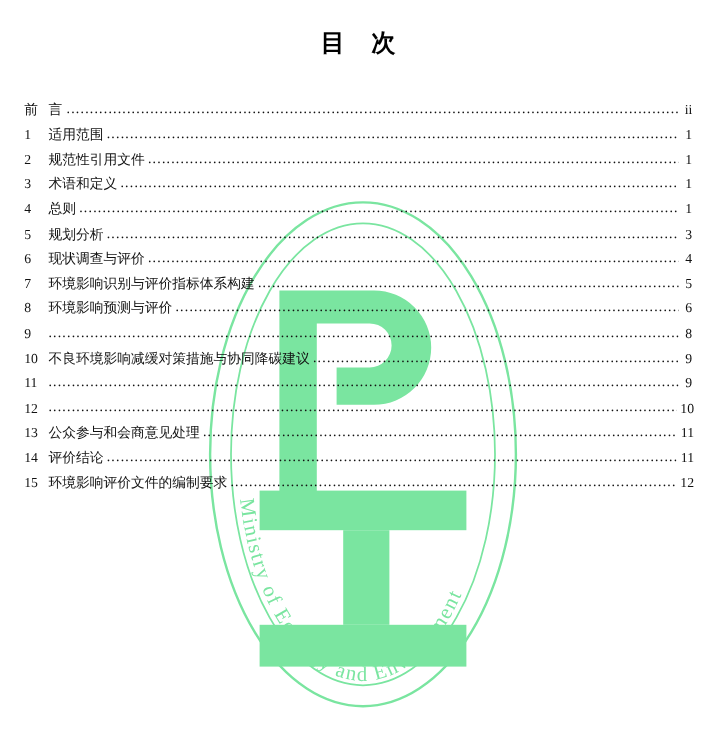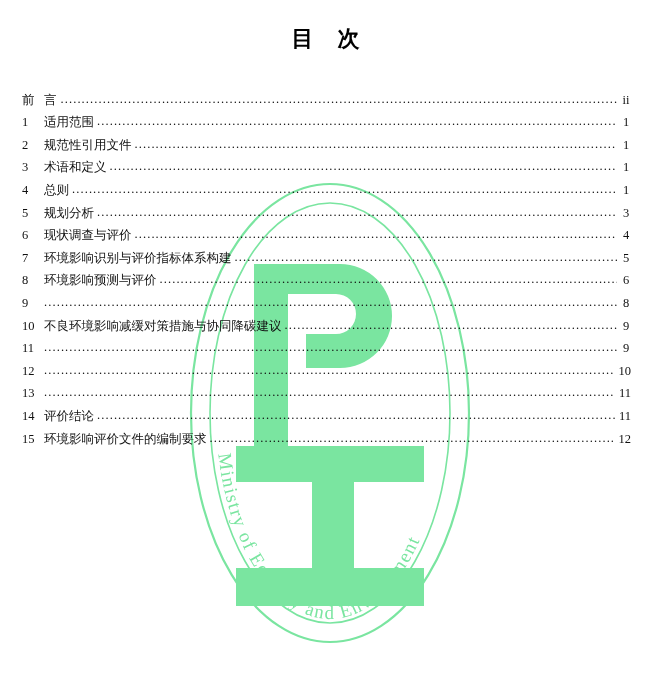--- a/index.html
+++ b/index.html
@@ -242,20 +242,21 @@
     </div>
 
     <div class="toc-row">
       <span class="toc-num wide">12</span>
       <span class="toc-dots">......................................................................................................................................................................................</span>
       <span class="toc-page">10</span>
     </div>
 
     <div class="toc-row">
       <span class="toc-num wide">13</span>
+      <span class="toc-label">公众参与和会商意见处理</span>
       <span class="toc-dots">......................................................................................................................................................................................</span>
       <span class="toc-page">11</span>
     </div>
 
     <div class="toc-row">
       <span class="toc-num wide">14</span>
       <span class="toc-label">评价结论</span>
       <span class="toc-dots">......................................................................................................................................................................................</span>
       <span class="toc-page">11</span>
     </div>

